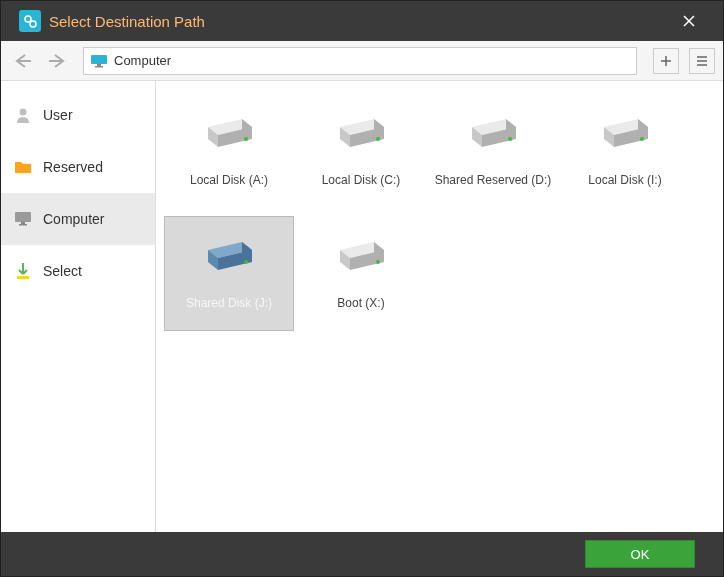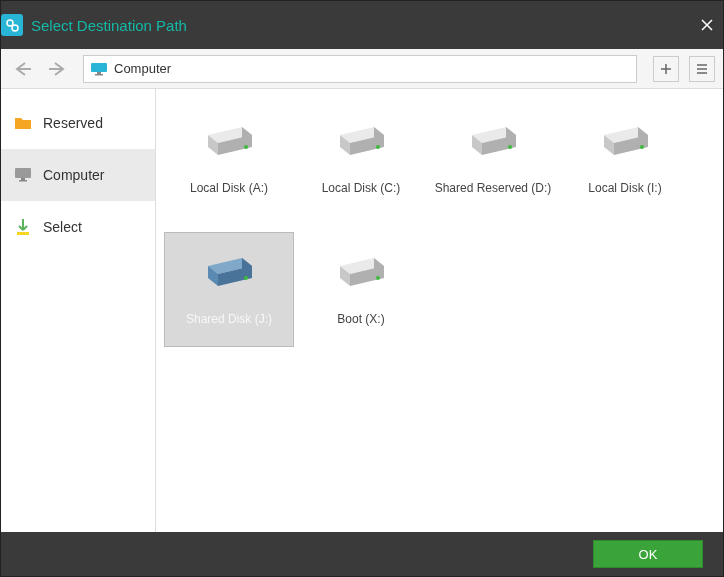--- a/index.html
+++ b/index.html
@@ -1,37 +1,37 @@
 <!DOCTYPE html>
 <html><head>
 <meta charset="utf-8">
 <style>
 * { margin:0; padding:0; box-sizing:border-box; font-family:"Segoe UI",Arial,sans-serif; }
 body { background:#2a2a2a; width:724px; height:577px; overflow:hidden; }
 .wnd { width:724px; height:577px; background:#fff; display:flex; flex-direction:column; border:1px solid #222; }
-.titlebar { height:48px; background:#3a3a3a; color:#14b8a6; display:flex; align-items:center; padding:0 0; gap:8px; }
+.titlebar { height:40px; background:#3a3a3a; color:#fdba74; display:flex; align-items:center; padding:0 18px; gap:8px; }
 .titlebar .logo { width:22px; height:22px; background:#29b6d6; border-radius:3px; display:flex; align-items:center; justify-content:center; }
 .titlebar .title { font-size:15px; flex:1; }
 .titlebar .close { width:32px; height:32px; display:flex; align-items:center; justify-content:center; cursor:pointer; font-size:16px; }
 .toolbar { height:40px; background:#f5f5f5; border-bottom:1px solid #ddd; display:flex; align-items:center; padding:0 8px; gap:6px; }
 .nav-btn { width:28px; height:28px; display:flex; align-items:center; justify-content:center; color:#888; cursor:pointer; }
 .path-bar { flex:1; height:28px; background:#fff; border:1px solid #ccc; margin:0 6px; display:flex; align-items:center; padding:0 6px; gap:6px; font-size:13px; color:#333; }
 .tool-icon { width:26px; height:26px; border:1px solid #ccc; display:flex; align-items:center; justify-content:center; cursor:pointer; color:#666; margin-left:4px; }
 .body { flex:1; display:flex; min-height:0; }
 .sidebar { width:155px; border-right:1px solid #ddd; background:#fff; padding-top:8px; }
 .side-item { height:52px; display:flex; align-items:center; padding:0 12px; gap:10px; font-size:14px; color:#333; cursor:pointer; }
 .side-item.sel { background:#eaeaea; }
 .side-icon { width:20px; height:20px; display:flex; align-items:center; justify-content:center; }
 .content { flex:1; padding:12px 8px; overflow:auto; }
-.grid { display:flex; flex-wrap:wrap; gap:16px 2px; }
+.grid { display:flex; flex-wrap:wrap; gap:8px 2px; }
 .drive { width:130px; height:115px; display:flex; flex-direction:column; align-items:center; justify-content:center; gap:14px; cursor:pointer; border:1px solid transparent; }
 .drive.sel { background:#d9d9d9; border:1px solid #bbb; }
 .drive .lbl { font-size:12px; color:#444; text-align:center; }
 .drive.sel .lbl { color:#f7f7f7; }
-.footer { height:44px; background:#3a3a3a; display:flex; align-items:center; justify-content:flex-end; padding:0 20px; gap:10px; }
+.footer { height:44px; background:#3a3a3a; display:flex; align-items:center; justify-content:flex-end; padding:0 28px; gap:10px; }
 .btn { width:110px; height:28px; background:#3aa43a; color:#fff; font-size:13px; display:flex; align-items:center; justify-content:center; cursor:pointer; border:1px solid #2d8a2d; }
 
 .dicon { width:54px; height:40px; }
 .dicon .top { fill:#eaeaea; }
 .dicon .front { fill:#c8c8c8; }
 .dicon .side { fill:#b0b0b0; }
 .dicon .led { fill:#3dbb3d; }
 .dicon.blue .top { fill:#7fa8c9; }
 .dicon.blue .front { fill:#5a89b2; }
 .dicon.blue .side { fill:#4a7399; }
@@ -87,20 +87,29 @@
       <svg width="14" height="14" viewBox="0 0 14 14">
           <path d="M2 3 H12 M2 7 H12 M2 11 H12" stroke="#666" stroke-width="1.5"></path>
         </svg>
     </div>
   </div>
 
   <div class="body">
     <div class="sidebar" id="sidebar">
         <div class="side-item">
           <span class="side-icon">
+            <svg width="18" height="18" viewBox="0 0 18 18">
+              <circle cx="9" cy="6" r="3.5" fill="#bfbfbf"></circle>
+              <path d="M3 17 Q3 11 9 11 Q15 11 15 17 Z" fill="#bfbfbf"></path>
+            </svg>
+          </span>
+          <span>User</span>
+        </div>
+        <div class="side-item">
+          <span class="side-icon">
             <svg width="18" height="16" viewBox="0 0 18 16">
               <path d="M1 3 H7 L9 5 H17 V14 H1 Z" fill="#f5a623"></path>
             </svg>
           </span>
           <span>Reserved</span>
         </div>
         <div class="side-item sel">
           <span class="side-icon">
             <svg width="18" height="16" viewBox="0 0 18 16">
               <rect x="1" y="1" width="16" height="10" rx="1" fill="#9a9a9a"></rect>

